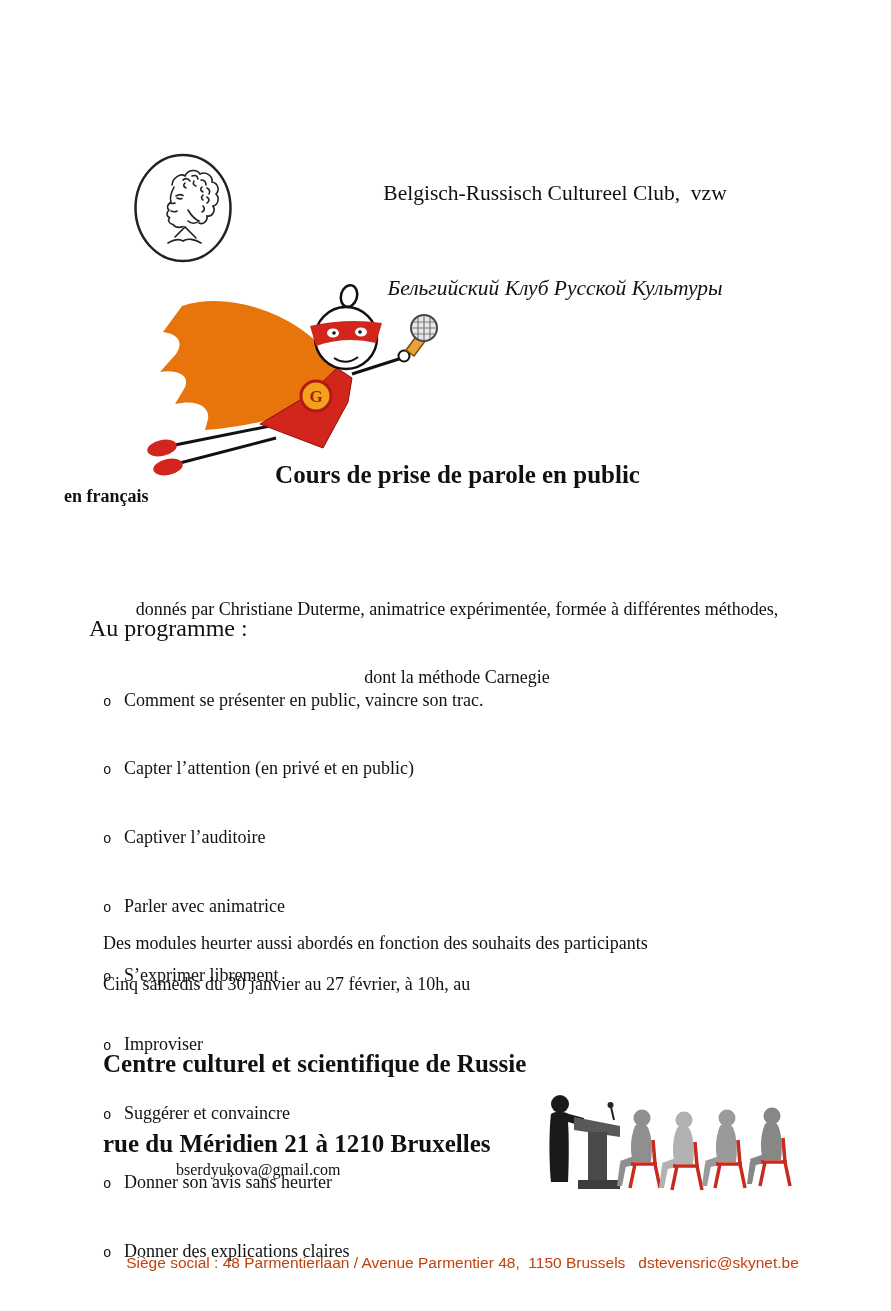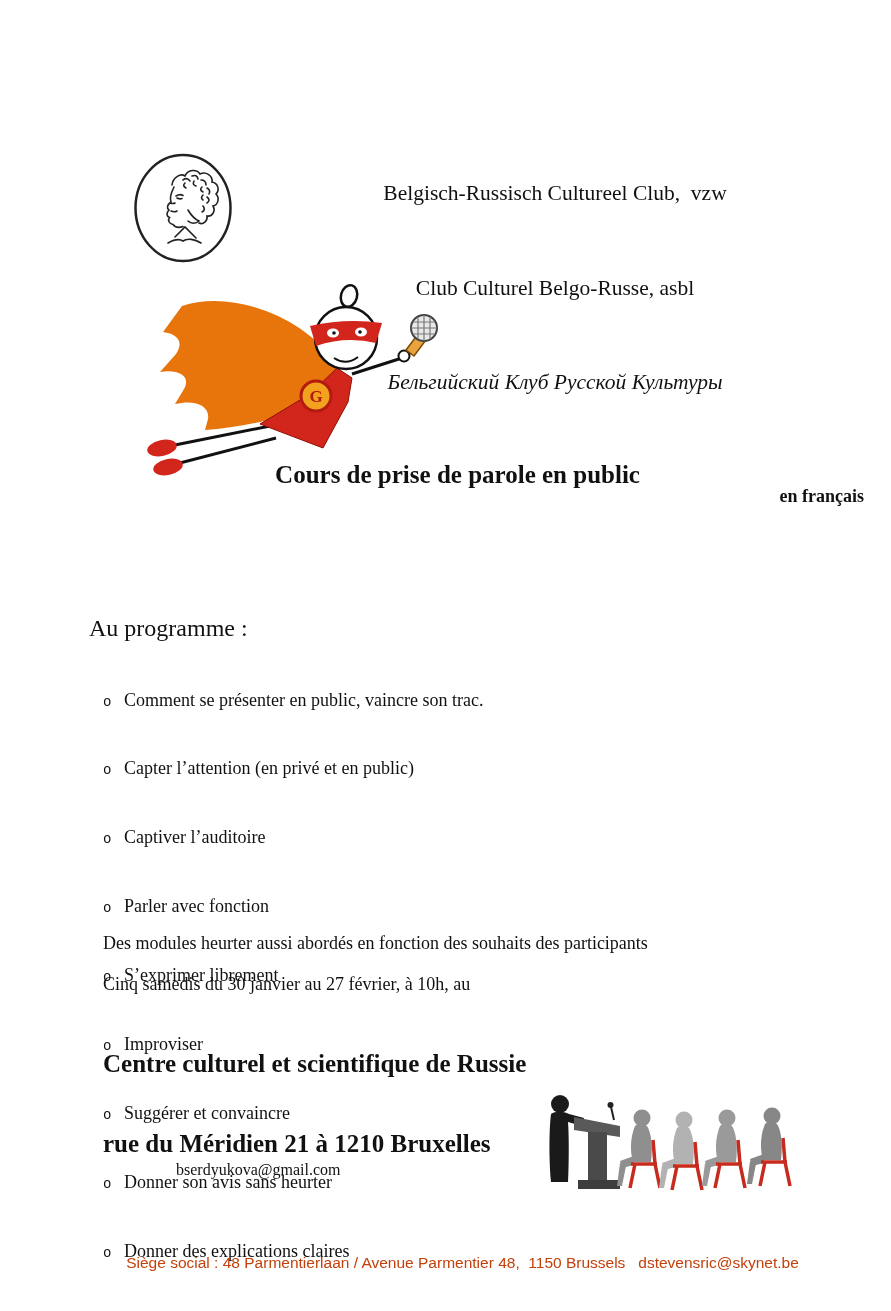--- a/index.html
+++ b/index.html
@@ -4,21 +4,21 @@
 <style>
   html,body{margin:0;padding:0;background:#fff;}
   .page{position:relative;width:891px;height:1311px;margin:14px auto;background:#fff;
         font-family:"Liberation Serif",serif;color:#111;overflow:hidden;}
   .abs{position:absolute;white-space:pre-wrap;}
   .header{left:293px;top:101px;width:524px;text-align:center;font-size:21.5px;line-height:31.5px;}
   .header .ru{font-style:italic;}
   .logo{left:133px;top:103px;width:101px;height:111px;}
   .hero{left:118px;top:226px;width:332px;height:222px;}
   .title{left:0;top:447px;width:915px;text-align:center;font-size:25px;font-weight:700;}
-  .enfr{left:0;top:472px;width:816px;text-align:right;font-size:18px;font-weight:700;padding-left:48px;}
+  .enfr{left:16px;top:472px;width:816px;text-align:left;font-size:18px;font-weight:700;padding-left:48px;}
   .intro{left:99px;top:539px;width:716px;text-align:center;font-size:18px;line-height:22.5px;}
   .prog-head{left:89px;top:601px;font-size:24px;}
   .prog-list{left:103px;top:630px;font-size:18px;line-height:22.3px;}
   .li{display:flex;}
   .bullet{width:21px;flex:0 0 21px;font-family:"Liberation Mono",monospace;font-size:14px;padding-top:2px;}
   .modules{left:103px;top:919px;font-size:18px;}
   .sched{left:103px;top:960px;font-size:18px;}
   .venue{left:103px;top:984px;font-size:25px;font-weight:700;line-height:26.5px;}
   .details{left:103px;top:1057px;font-size:18px;line-height:24.5px;}
   .contact{left:103px;top:1124px;font-size:18px;}
@@ -44,21 +44,20 @@
         <path d="M50,27 q4,-3 7,1 M59,23 q5,-2 6,3 M68,27 q5,0 5,5 M74,35 q4,2 2,6 M74,44 q4,3 0,6 M70,53 q3,4 -1,6"></path>
         <path d="M52,30 q-3,3 1,5 M61,28 q-2,4 2,5 M69,34 q-3,3 1,5 M70,42 q-3,3 0,5"></path>
         <path d="M55,57 C58,62 61,66 66,68 C63,71 58,71 55,68"></path>
         <path d="M42,84 L52,74 L63,85 M35,90 C42,86 47,86 50,88 C54,85 62,86 68,90"></path>
       </g>
     </svg>
   </div>
 
   <div class="abs header">
     <div>Belgisch-Russisch Cultureel Club,  vzw</div>
-    <div>Club Culturel Belgo-Russe, asbl</div>
     <div class="ru">Бельгийский Клуб Русской Культуры</div>
   </div>
 
   <div class="abs hero">
     <svg viewBox="0 0 332 222" width="332" height="222">
       <path d="M220,90 C185,38 112,14 64,30 L45,56 C60,58 66,66 58,78 L42,96 C62,93 73,101 66,113 L57,128 C78,123 92,130 90,143 L87,154 C120,152 162,143 187,132 C207,120 217,106 220,90 Z" fill="#E8740C"></path>
       <g>
         <path d="M152,150 L52,170" stroke="#111" stroke-width="3" fill="none"></path>
         <path d="M158,162 L58,188" stroke="#111" stroke-width="3" fill="none"></path>
         <ellipse cx="44" cy="172" rx="15" ry="8" transform="rotate(-12 44 172)" fill="#D2251C"></ellipse>
@@ -85,27 +84,31 @@
         <circle cx="216" cy="57" r="1.8" fill="#111"></circle>
         <circle cx="242" cy="56" r="1.8" fill="#111"></circle>
         <path d="M216,82 Q228,90 240,81" stroke="#111" stroke-width="2" fill="none"></path>
       </g>
     </svg>
   </div>
 
   <div class="abs title">Cours de prise de parole en public</div>
   <div class="abs enfr">en français</div>
 
+  <div class="abs intro">
+    <div>donnés par Christiane Duterme, animatrice expérimentée, formée à différentes méthodes,</div>
+    <div>dont la méthode Carnegie</div>
+  </div>
 
   <div class="abs prog-head">Au programme :</div>
   <div class="abs prog-list">
     <div class="li"><span class="bullet">o</span><span>Comment se présenter en public, vaincre son trac.</span></div>
     <div class="li"><span class="bullet">o</span><span>Capter l’attention (en privé et en public)</span></div>
     <div class="li"><span class="bullet">o</span><span>Captiver l’auditoire</span></div>
-    <div class="li"><span class="bullet">o</span><span>Parler avec fonction</span></div>
+    <div class="li"><span class="bullet">o</span><span>Parler avec animatrice</span></div>
     <div class="li"><span class="bullet">o</span><span>S’exprimer librement</span></div>
     <div class="li"><span class="bullet">o</span><span>Improviser</span></div>
     <div class="li"><span class="bullet">o</span><span>Suggérer et convaincre</span></div>
     <div class="li"><span class="bullet">o</span><span>Donner son avis sans heurter</span></div>
     <div class="li"><span class="bullet">o</span><span>Donner des explications claires</span></div>
     <div class="li"><span class="bullet">o</span><span>Intervenir en réunion</span></div>
     
     
   </div>
 

